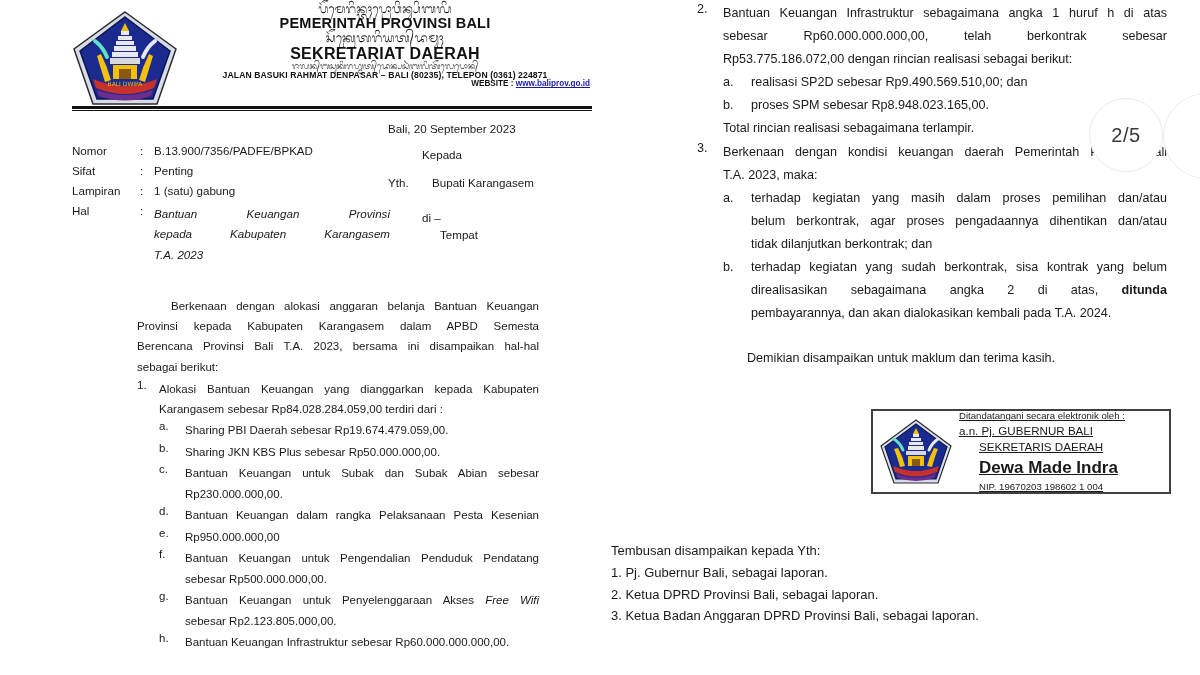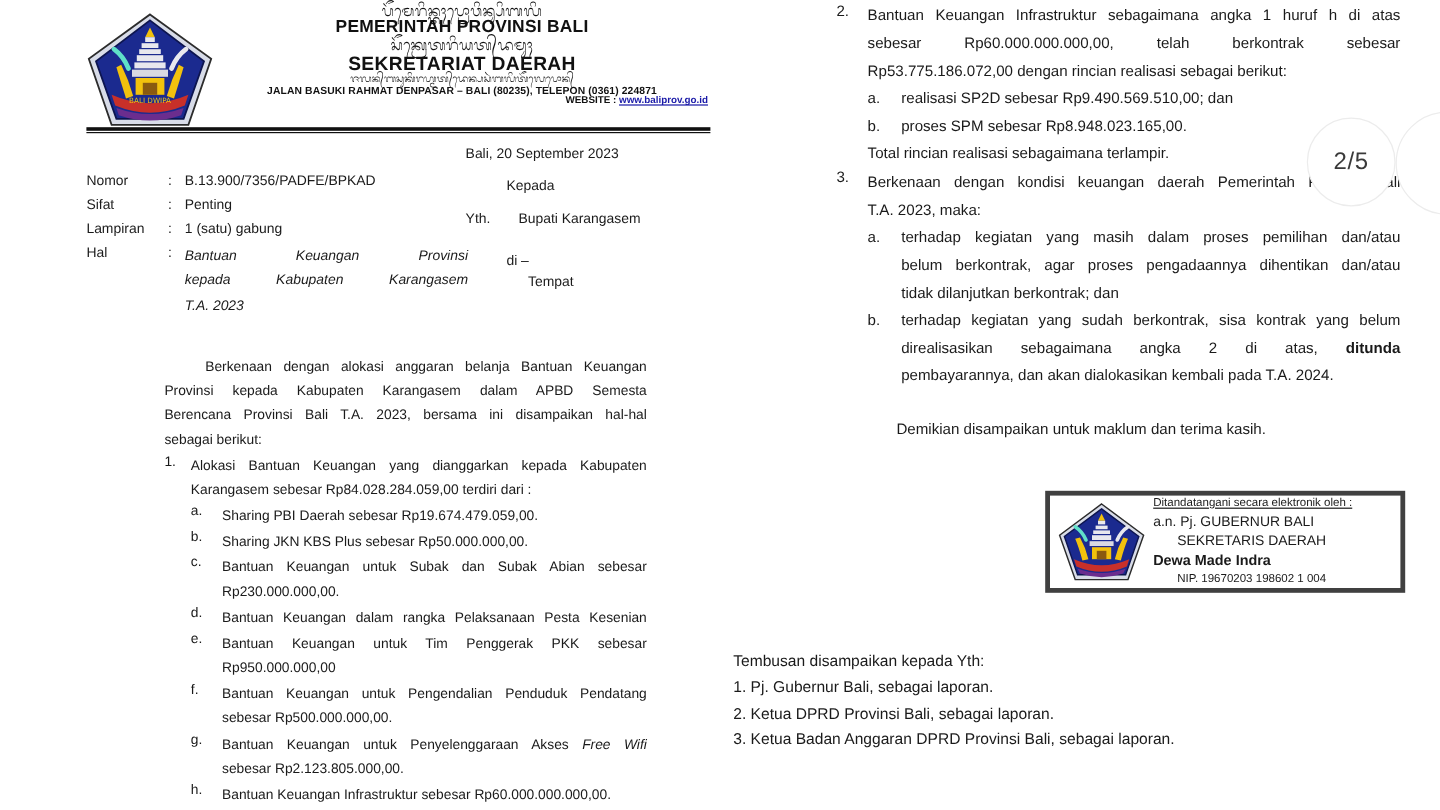--- a/index.html
+++ b/index.html
@@ -95,29 +95,29 @@
   ol.rlvl2 { list-style: none; margin-left: 0px; }
   ol.rlvl2 > li { display: flex; }
   ol.rlvl2 > li > .num { width: 28px; flex: none; }
   ol.rlvl2 > li > .txt { flex: 1; line-height: 1.82; }
   .plainline { display: block; }
   #closing { margin-top: 26px; margin-left: 50px; font-size: 12.6px; }
 
   
   #sig-box {
     position: absolute; left: 871px; top: 409px; width: 300px; height: 85px;
-    border: 4px solid #404040; background: #fff;
-    display: flex; align-items: center; padding: 15px 6px;
+    border: 2px solid #404040; background: #fff;
+    display: flex; align-items: center; padding: 15px 6px; text-decoration: underline;
   }
   #emblem-sig { width: 74px; height: 68px; flex: none; }
   #sig-text { margin-left: 6px; font-size: 10.4px; line-height: 1.42; }
   #sig-text .l1 { text-decoration: underline; font-size: 9.6px; }
   #sig-text .l2 { font-size: 11.6px; }
   #sig-text .l3 { font-size: 11.6px; margin-left: 20px; }
-  #sig-text .l4 { font-size: 12px; font-weight: bold; }
+  #sig-text .l4 { font-size: 17px; font-weight: bold; margin-left: 20px; }
   #sig-text .l5 { font-size: 9.6px; margin-left: 20px; }
 
   
   #tembusan { position: absolute; left: 611px; top: 540px; font-size: 13px; line-height: 1.68; }
   #tembusan .t-item { display: block; }
 
   svg { display: block; }
 </style>
 </head>
 <body>
@@ -243,21 +243,20 @@
         </li>
         <li>
           <span class="num">d.</span>
           <span class="txt">
             <span class="jline">Bantuan Keuangan dalam  rangka Pelaksanaan Pesta Kesenian</span>
           </span>
         </li>
         <li>
           <span class="num">e.</span>
           <span class="txt">
-            <span class="jline">Bantuan Keuangan untuk Tim Penggerak    PKK sebesar</span>
             <span class="lastline">Rp950.000.000,00</span>
           </span>
         </li>
         <li>
           <span class="num">f.</span>
           <span class="txt">
             <span class="jline">Bantuan Keuangan untuk Pengendalian Penduduk Pendatang</span>
             <span class="lastline">sebesar Rp500.000.000,00.</span>
           </span>
         </li>

